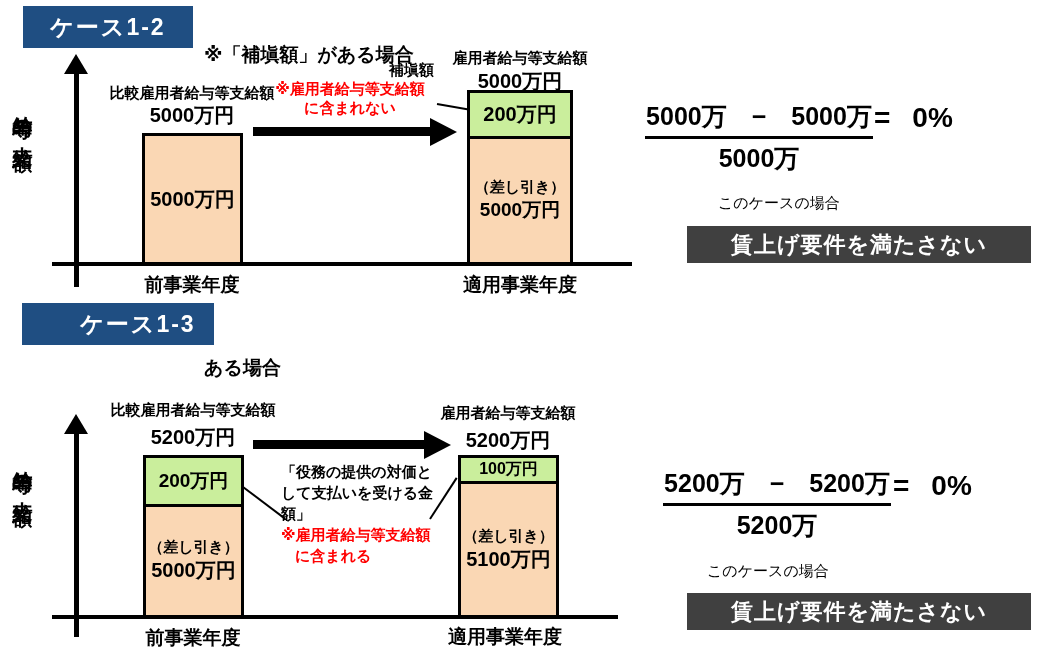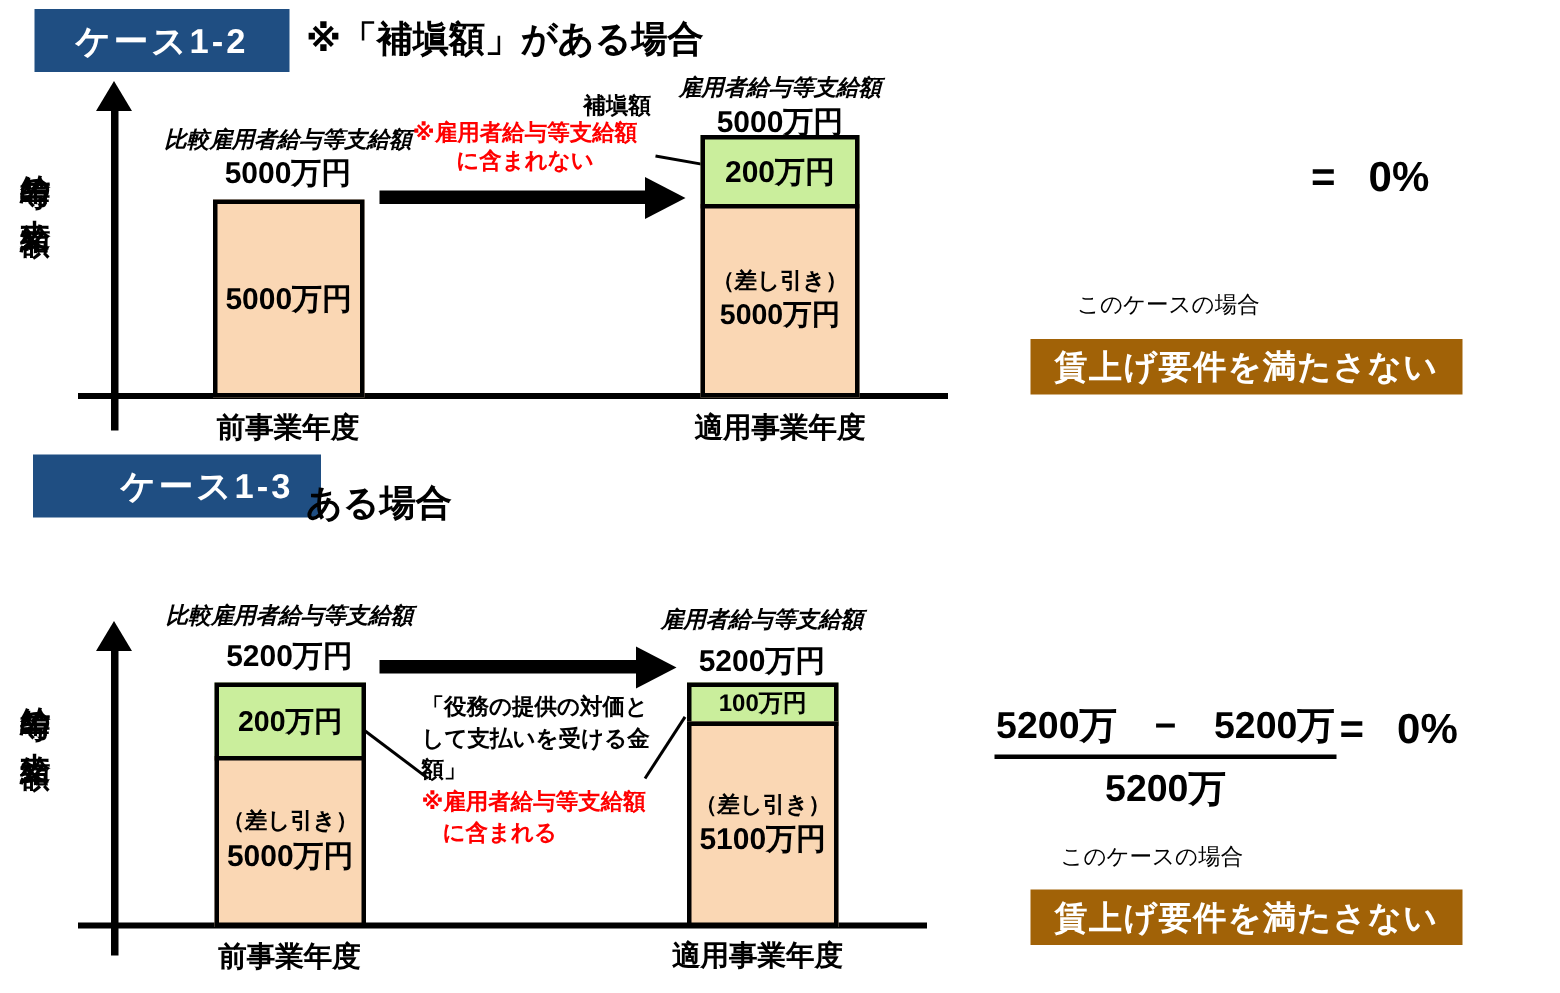--- a/index.html
+++ b/index.html
@@ -1,50 +1,50 @@
 <!DOCTYPE html>
 <html><head>
 <meta charset="utf-8">
 <style>
   html,body{margin:0;padding:0;background:#fff;}
   .stage{position:relative;width:1040px;height:662px;background:#ffffff;
          font-family:"Liberation Sans","DejaVu Sans",sans-serif;color:#000;overflow:hidden;}
   .stage > div{position:absolute;}
   .badge{width:170px;height:42px;background:#1f4e82;color:#fff;font-weight:bold;font-size:23px;
          display:flex;align-items:center;justify-content:center;letter-spacing:2px;}
-  .condition{font-size:24px;font-weight:bold;white-space:nowrap;}
+  .condition{font-size:19px;font-weight:bold;white-space:nowrap;margin-top:32px;}
   .cond-lines span{display:block;line-height:32px;white-space:nowrap;}
   .vlabel{writing-mode:vertical-rl;text-orientation:upright;font-size:20px;font-weight:bold;letter-spacing:2px;}
   .axis-v{width:5px;background:#000;}
   .axis-h{height:4px;background:#000;}
   .arrow-up{width:0;height:0;border-left:12px solid transparent;border-right:12px solid transparent;border-bottom:20px solid #000;}
   .arrow-shaft{height:9px;background:#000;}
   .arrow-head{width:0;height:0;border-top:14px solid transparent;border-bottom:14px solid transparent;border-left:27px solid #000;}
   .bar{border:3px solid #000;box-sizing:border-box;display:flex;align-items:center;justify-content:center;font-weight:bold;}
   .col{flex-direction:column;align-items:center;}
   .seg-peach{background:#fad7b4;}
   .seg-green{background:#caee9c;}
   .t20{font-size:20px;}.t19{font-size:19px;}.t16{font-size:16px;}.t15{font-size:15px;}
-  .bar-title{font-size:15px;font-weight:bold;text-align:center;white-space:nowrap;font-style:italic;}
+  .bar-title{font-size:15px;font-weight:bold;text-align:center;white-space:nowrap;}
   .bar-amount{font-size:20px;font-weight:bold;text-align:center;white-space:nowrap;}
   .xlabel{font-size:19px;font-weight:bold;text-align:center;white-space:nowrap;}
   .callout-title{font-size:15px;font-weight:bold;text-align:right;}
   .callout-red{font-size:15px;font-weight:bold;color:#ff0000;text-align:center;line-height:19px;}
   .callout-red span{display:block;white-space:nowrap;}
   .callout-block{font-size:15px;font-weight:bold;line-height:21px;}
   .callout-block span{display:block;white-space:nowrap;}
   .callout-block .red{color:#ff0000;}
   .callout-block .ind{padding-left:14px;}
   .thin-line{height:2px;background:#000;transform-origin:left center;}
   .fraction{text-align:center;font-weight:bold;font-size:25px;white-space:nowrap;}
   .numer{border-bottom:3px solid #000;padding-bottom:3px;}
   .denom{padding-top:3px;}
   .equals{font-size:28px;font-weight:bold;display:flex;gap:22px;}
   .case-note{font-size:15px;white-space:nowrap;}
-  .verdict{width:288px;height:37px;background:#a16207;color:#fff;font-weight:bold;font-size:22px;
+  .verdict{width:344px;height:37px;background:#404040;color:#fff;font-weight:bold;font-size:22px;
            display:flex;align-items:center;justify-content:center;letter-spacing:1px;}
 </style>
 </head>
 <body>
 
 <div class="stage">
 
   <div class="badge" style="left:23px;top:6px;">ケース1-2</div>
   <div class="condition" style="left:204px;top:10px;">※「補塡額」がある場合</div>
 
@@ -74,20 +74,24 @@
   <div class="bar-amount" style="left:428px;top:68px;width:184px;">5000万円</div>
   <div class="bar seg-green" style="left:467px;top:90px;width:106px;height:49px;">
     <span class="t20">200万円</span>
   </div>
   <div class="bar seg-peach col" style="left:467px;top:136px;width:106px;height:129px;">
     <span class="t15">（差し引き）</span>
     <span class="t19">5000万円</span>
   </div>
   <div class="xlabel" style="left:420px;top:272px;width:200px;">適用事業年度</div>
 
+  <div class="fraction" style="left:645px;top:100px;width:228px;">
+    <div class="numer">5000万　−　5000万</div>
+    <div class="denom">5000万</div>
+  </div>
   <div class="equals" style="left:874px;top:102px;">
     <span>=</span>
     <span>0%</span>
   </div>
   <div class="case-note" style="left:718px;top:194px;">このケースの場合</div>
   <div class="verdict" style="left:687px;top:226px;">賃上げ要件を満たさない</div>
 
   <div class="badge" style="left:22px;top:303px;width:152px;padding-left:40px;">ケース1-3</div>
   <div class="condition cond-lines" style="left:204px;top:320px;">
     <span>ある場合</span>

